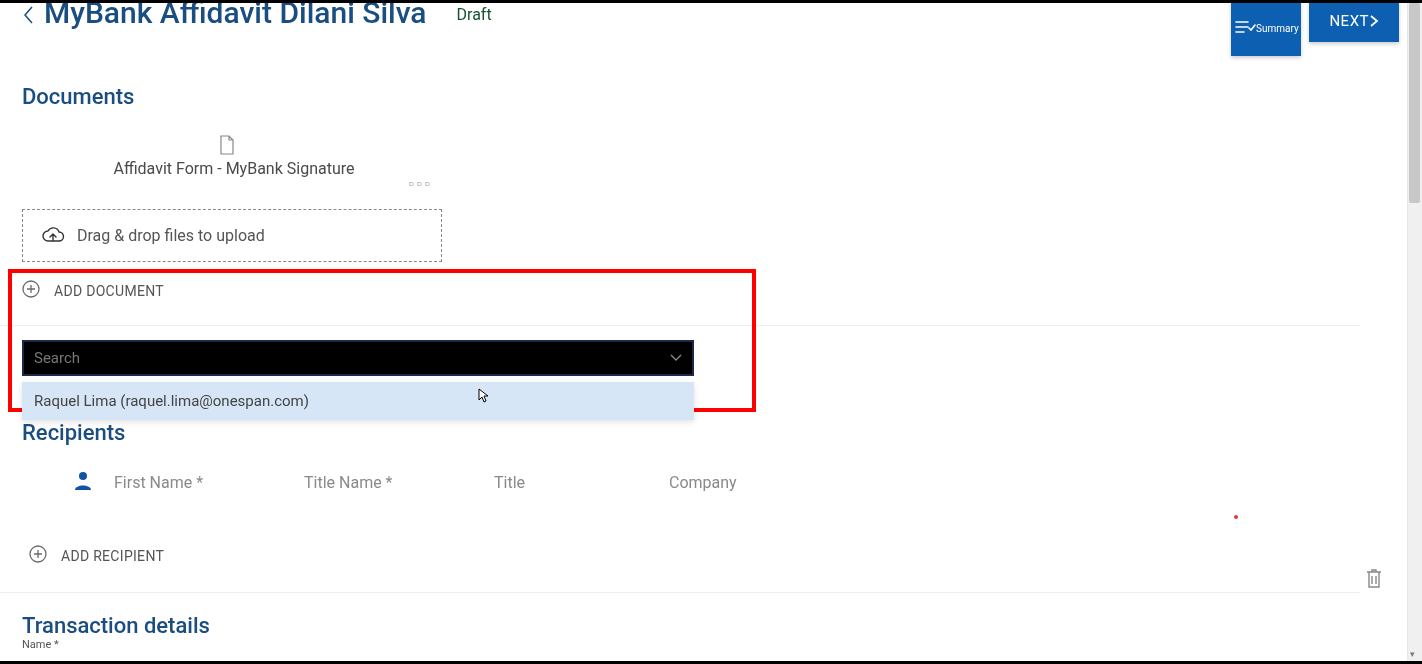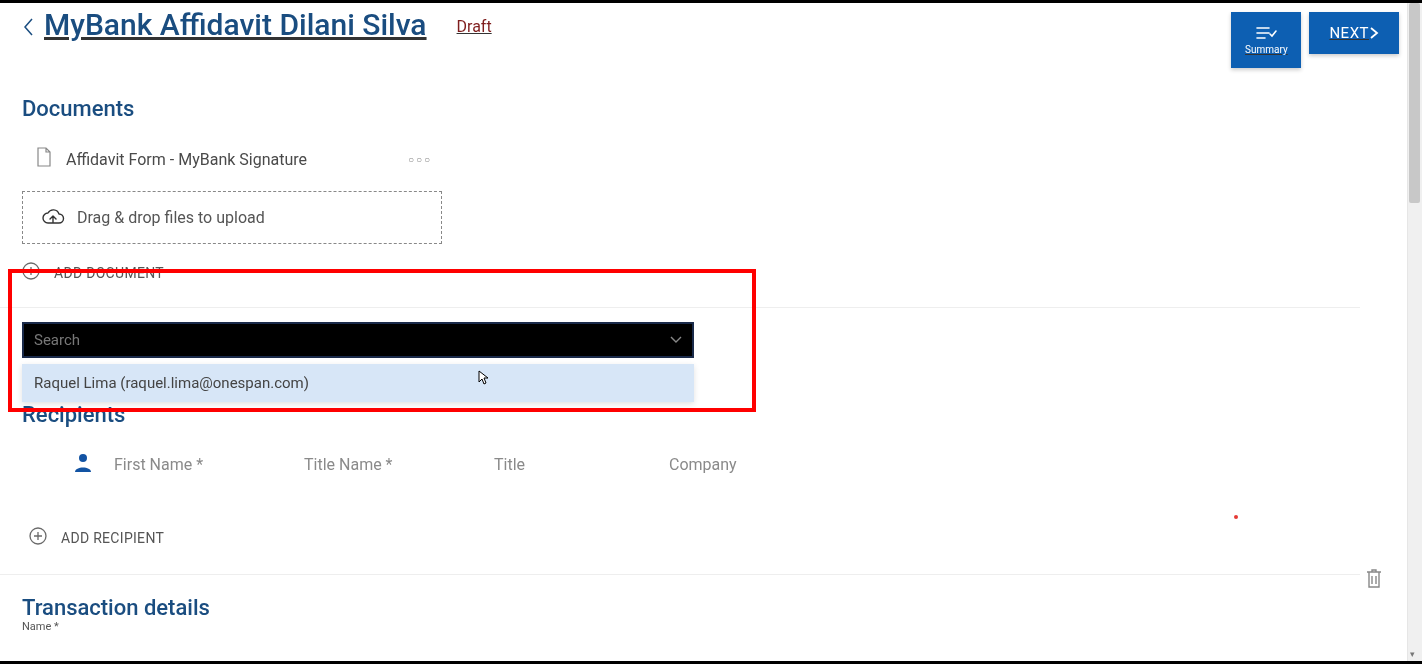--- a/index.html
+++ b/index.html
@@ -39,58 +39,57 @@
     font-size: 9px;
     line-height: 9px;
   }
   .scrollbar-arrow-up { top: 2px; }
   .scrollbar-arrow-down { bottom: 2px; }
 
   
   .header-row {
     display: flex;
     align-items: flex-start;
-    padding-top: 12px;
-    text-decoration: underline;
+    padding-top: 0;
   }
   .back-chevron {
     color: #1a4d80;
     font-size: 22px;
     margin-right: 10px;
     position: relative;
     top: 2px;
     font-weight: 300;
   }
   .page-title {
     color: #1a4d80;
     font-size: 30px;
     font-weight: 500;
     margin-right: 30px;
     margin-top: -8px;
   }
   .draft-badge {
-    color: #7f1d1d;
+    color: #14532d;
     font-size: 16px;
     position: relative;
     top: 2px;
   }
   .header-actions {
     margin-left: auto;
     display: flex;
     gap: 8px;
     margin-right: 8px;
     margin-top: -3px;
   }
   .summary-btn {
     background: #0d5fb2;
     color: #fff;
     width: 70px;
     height: 56px;
     display: flex;
-    flex-direction: column;
+    flex-direction: row;
     align-items: center;
     justify-content: center;
     font-size: 10px;
     cursor: pointer;
     box-shadow: 0 2px 4px rgba(0,0,0,0.2);
   }
   .summary-btn svg { margin-bottom: 3px; }
   .next-btn {
     background: #0d5fb2;
     color: #fff;
@@ -114,20 +113,21 @@
   }
   .section-heading.docs { margin-top: 28px; }
 
   
   .doc-row {
     display: flex;
     align-items: center;
     width: 420px;
     padding: 8px 10px 8px 14px;
     color: #444;
+    flex-direction: column;
   }
   .doc-icon { color: #888; margin-right: 14px; }
   .doc-name { font-size: 16px; color: #4a4a4a; }
   .doc-more { margin-left: auto; color: #888; cursor: pointer; letter-spacing: 2px; font-size: 10px; }
 
   .dropzone {
     width: 420px;
     border: 1.5px dashed #888;
     padding: 16px 18px;
     margin-top: 12px;

